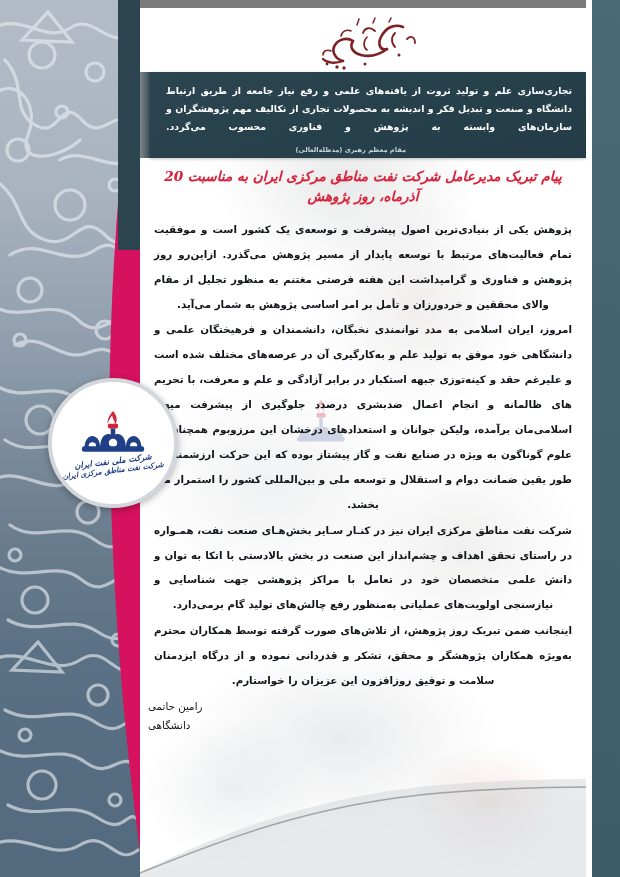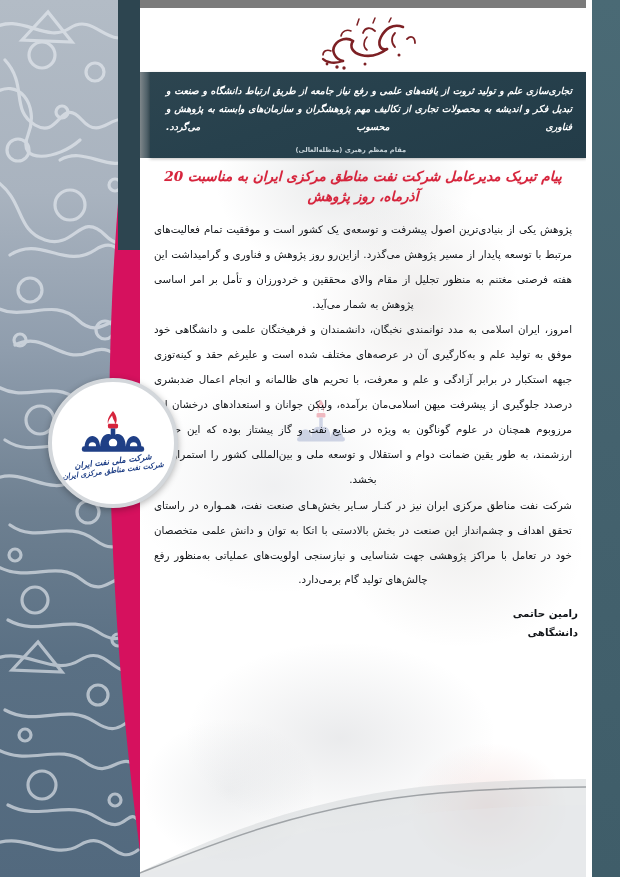--- a/index.html
+++ b/index.html
@@ -141,21 +141,20 @@
     direction: rtl;
   }
   .quote-text {
     color: #ffffff;
     font-size: 9.4px;
     line-height: 1.92;
     text-align: justify;
     text-align-last: justify;
     font-weight: bold;
     letter-spacing: 0.1px;
-    font-style: italic;
   }
   .quote-attrib {
     position: absolute;
     bottom: 4px;
     right: 180px;
     color: #c8d4da;
     font-size: 6.6px;
     font-weight: bold;
     direction: rtl;
   }
@@ -189,34 +188,34 @@
     letter-spacing: 0.2px;
     margin: 0 0 10px 0;
     padding: 0 4px;
     font-family: "DejaVu Serif", "Liberation Serif", serif;
     text-shadow: 0 0 1px rgba(214,36,60,0.25);
   }
 
   .para {
     color: #111418;
     font-size: 10.3px;
-    font-weight: normal;
+    font-weight: bold;
     line-height: 2.42;
     text-align: justify;
     text-align-last: center;
     margin: 0 0 1px 0;
     padding: 0 6px;
   }
 
   .signature {
-    margin-top: 12px;
-    text-align: right;
+    margin-top: 4px;
+    text-align: left;
     color: #111418;
     font-size: 10.3px;
-    font-weight: bold;
+    font-weight: normal;
     line-height: 1.85;
   }
   .signature div { display: block; }
 
   
   .watermark {
     position: absolute;
     top: 390px;
     left: 150px;
     width: 62px;
@@ -383,20 +382,21 @@
       <rect x="8" y="44" width="54" height="5" rx="2.2" fill="#6d7fb5"></rect>
     </svg>
 
     <div class="content">
 
       <h1 class="headline">پیام تبریک مدیرعامل شرکت نفت مناطق مرکزی ایران به مناسبت 20 آذرماه، روز پژوهش</h1>
 
       <p class="para">پژوهش یکی از بنیادی‌ترین اصول پیشرفت و توسعه‌ی یک کشور است و موفقیت تمام فعالیت‌های مرتبط با توسعه پایدار از مسیر پژوهش می‌گذرد. ازاین‌رو روز پژوهش و فناوری و گرامیداشت این هفته فرصتی مغتنم به منظور تجلیل از مقام والای محققین و خردورزان و تأمل بر امر اساسی پژوهش به شمار می‌آید.</p>
       <p class="para">امروز، ایران اسلامی به مدد توانمندی نخبگان، دانشمندان و فرهیختگان علمی و دانشگاهی خود موفق به تولید علم و به‌کارگیری آن در عرصه‌های مختلف شده است و علیرغم حقد و کینه‌توزی جبهه استکبار در برابر آزادگی و علم و معرفت، با تحریم های ظالمانه و انجام اعمال ضدبشری درصدد جلوگیری از پیشرفت میهن اسلامی‌مان برآمده، ولیکن جوانان و استعدادهای درخشان این مرزوبوم همچنان در علوم گوناگون به ویژه در صنایع نفت و گاز پیشتاز بوده که این حرکت ارزشمند، به طور یقین ضمانت دوام و استقلال و توسعه ملی و بین‌المللی کشور را استمرار می بخشد.</p>
       <p class="para">شرکت نفت مناطق مرکزی ایران نیز در کنـار سـایر بخش‌هـای صنعت نفت، همـواره در راستای تحقق اهداف و چشم‌انداز این صنعت در بخش بالادستی با اتکا به توان و دانش علمی متخصصان خود در تعامل با مراکز پژوهشی جهت شناسایی و نیازسنجی اولویت‌های عملیاتی به‌منظور رفع چالش‌های تولید گام برمی‌دارد.</p>
+      <p class="para">اینجانب ضمن تبریک روز پژوهش، از تلاش‌های صورت گرفته توسط همکاران محترم به‌ویژه همکاران پژوهشگر و محقق، تشکر و قدردانی نموده و از درگاه ایزدمنان سلامت و توفیق روزافزون این عزیزان را خواستارم.</p>
 
       <div class="signature">
         <div>رامین حاتمی</div>
         <div>دانشگاهی</div>
       </div>
     </div>
 
     <svg class="bottom-swoosh" viewBox="0 0 446 120" preserveAspectRatio="none">
       <path d="M -10 120 C 60 86, 160 40, 300 28 C 360 23, 420 22, 456 22 L 456 120 Z" fill="rgba(200,204,208,0.42)"></path>
       <path d="M -10 120 C 60 92, 160 48, 300 36 C 360 31, 420 30, 456 30" fill="none" stroke="rgba(90,96,102,0.50)" stroke-width="1.4"></path>

